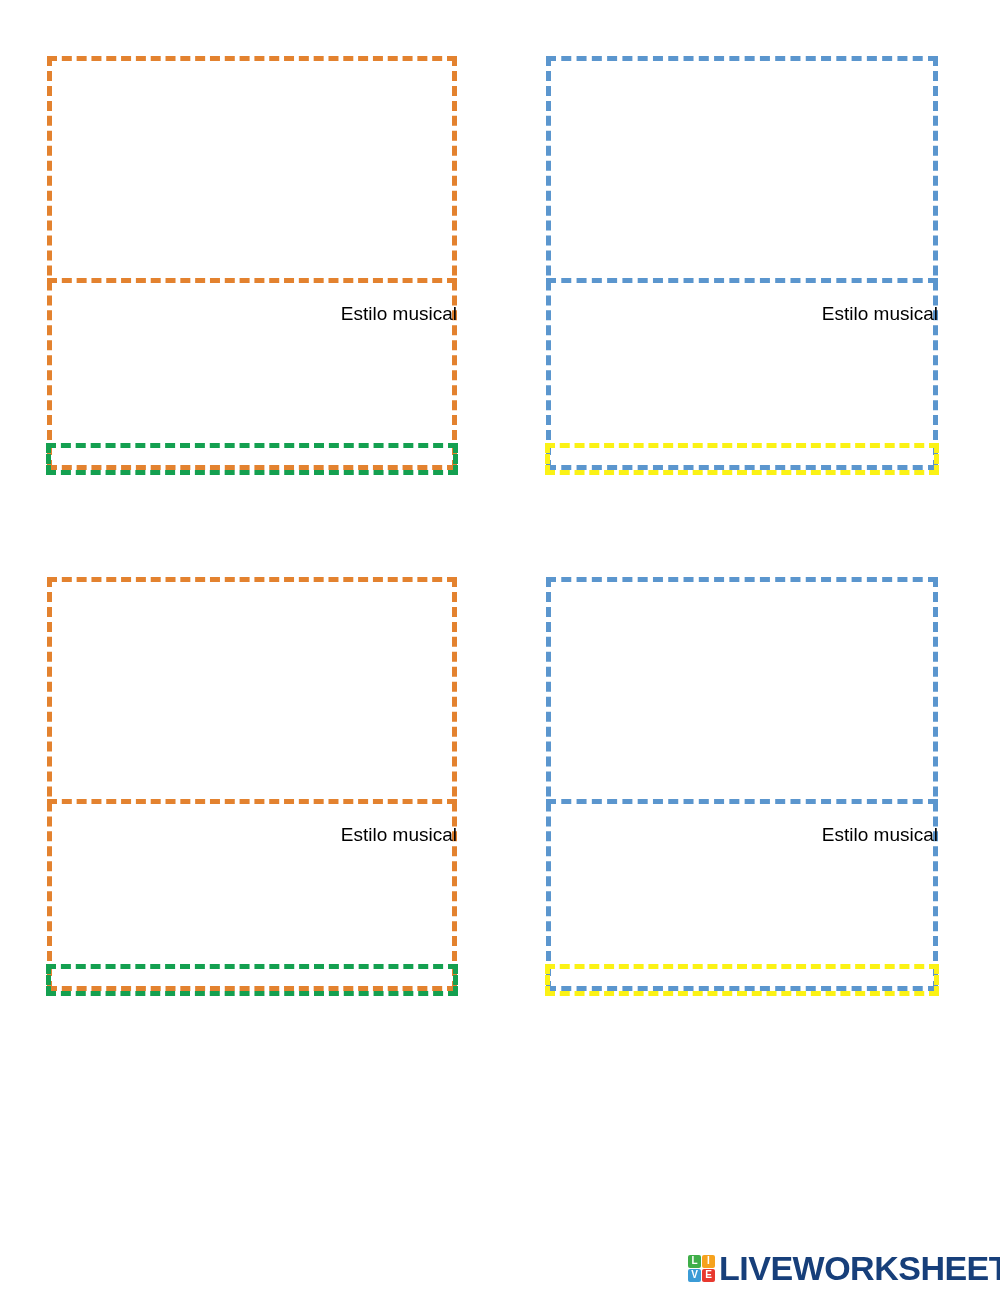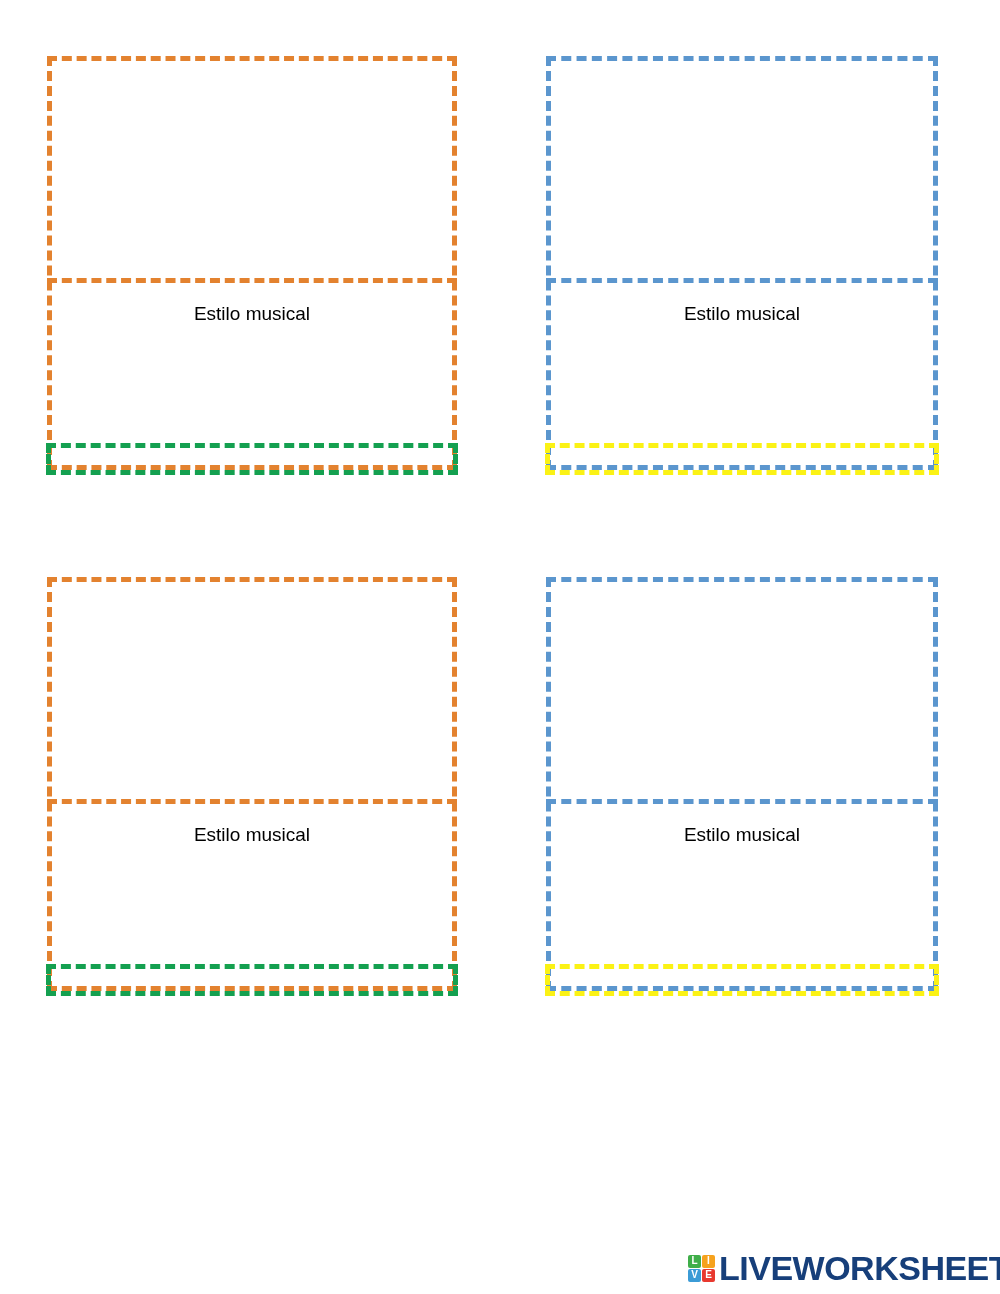--- a/index.html
+++ b/index.html
@@ -52,21 +52,21 @@
     border-top-style: dashed;
   }
   .card.orange .divider { border-top-color: #e3822f; }
   .card.blue   .divider { border-top-color: #5b96ce; }
 
   
   .card-label {
     position: absolute;
     left: 0;
     width: 100%;
-    text-align: center;
+    text-align: right;
     font-size: 19px;
     line-height: 24px;
     color: #000000;
     font-family: "Liberation Sans", sans-serif;
     letter-spacing: 0px;
     white-space: nowrap;
   }
 
   
   .answer-box {

